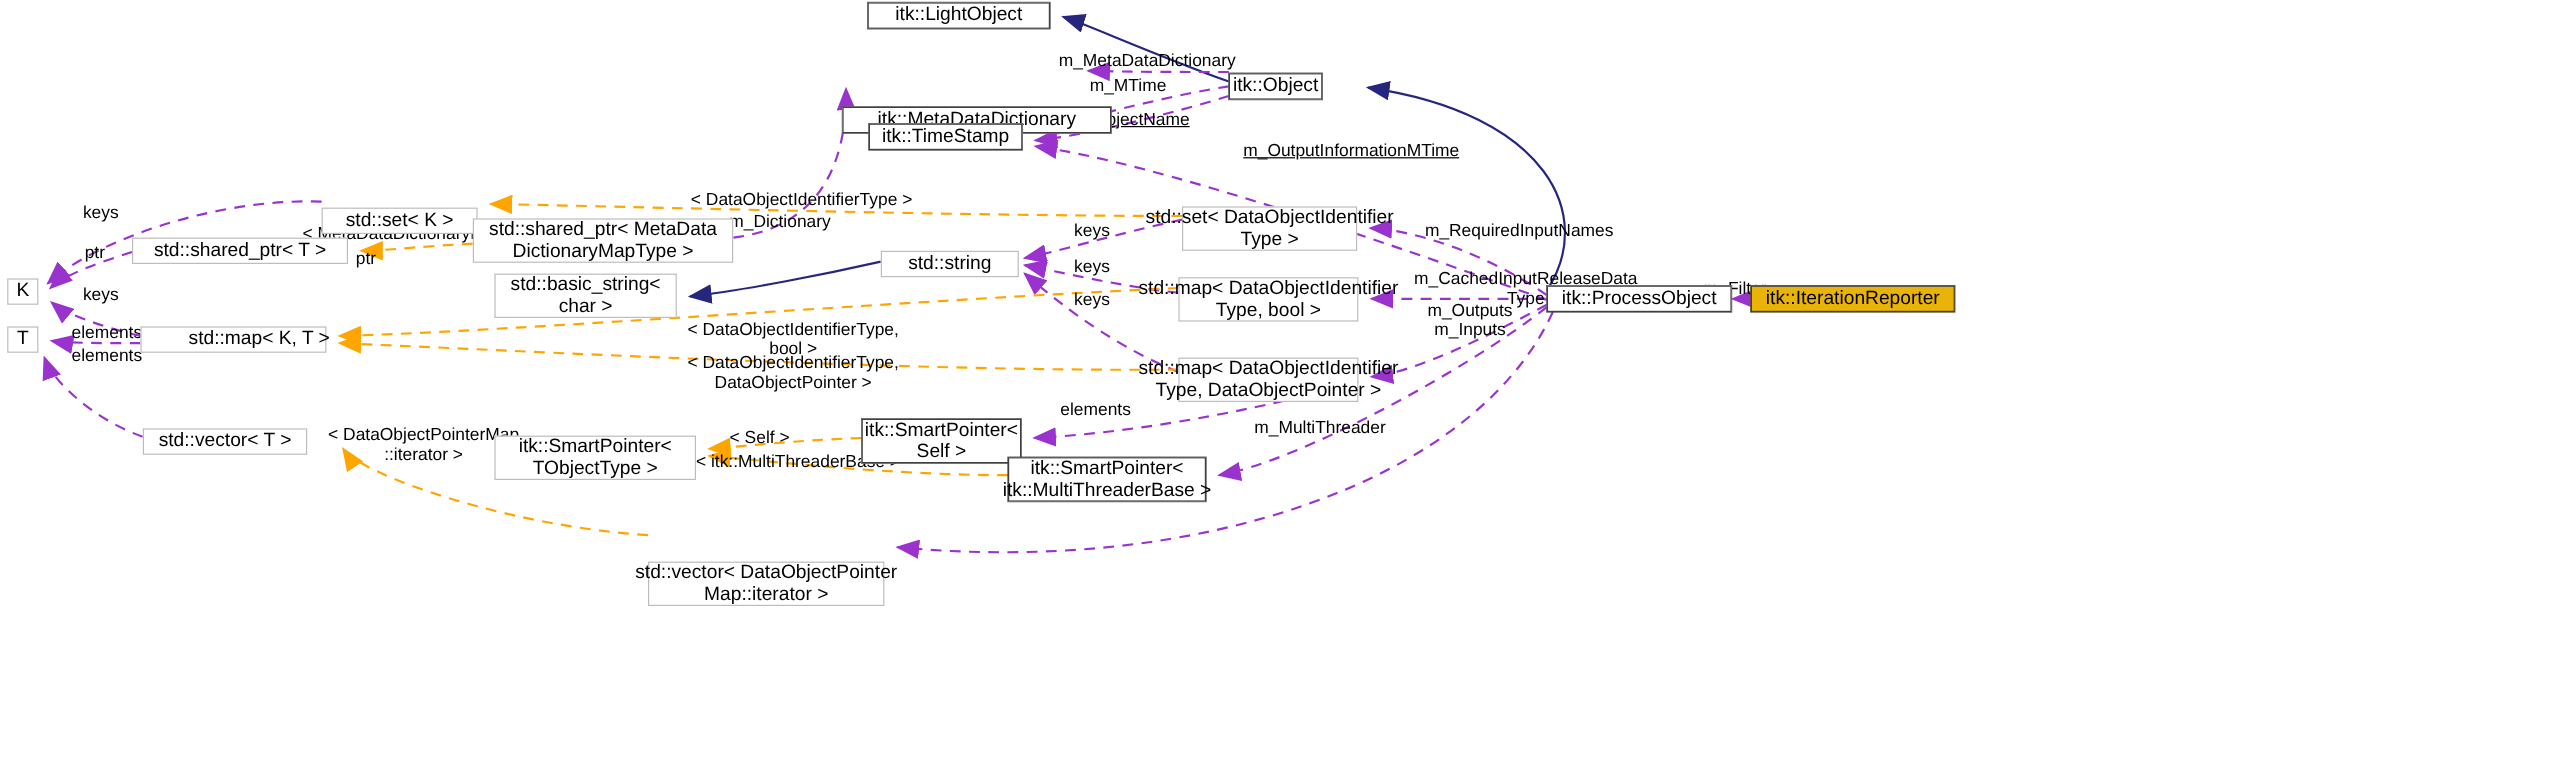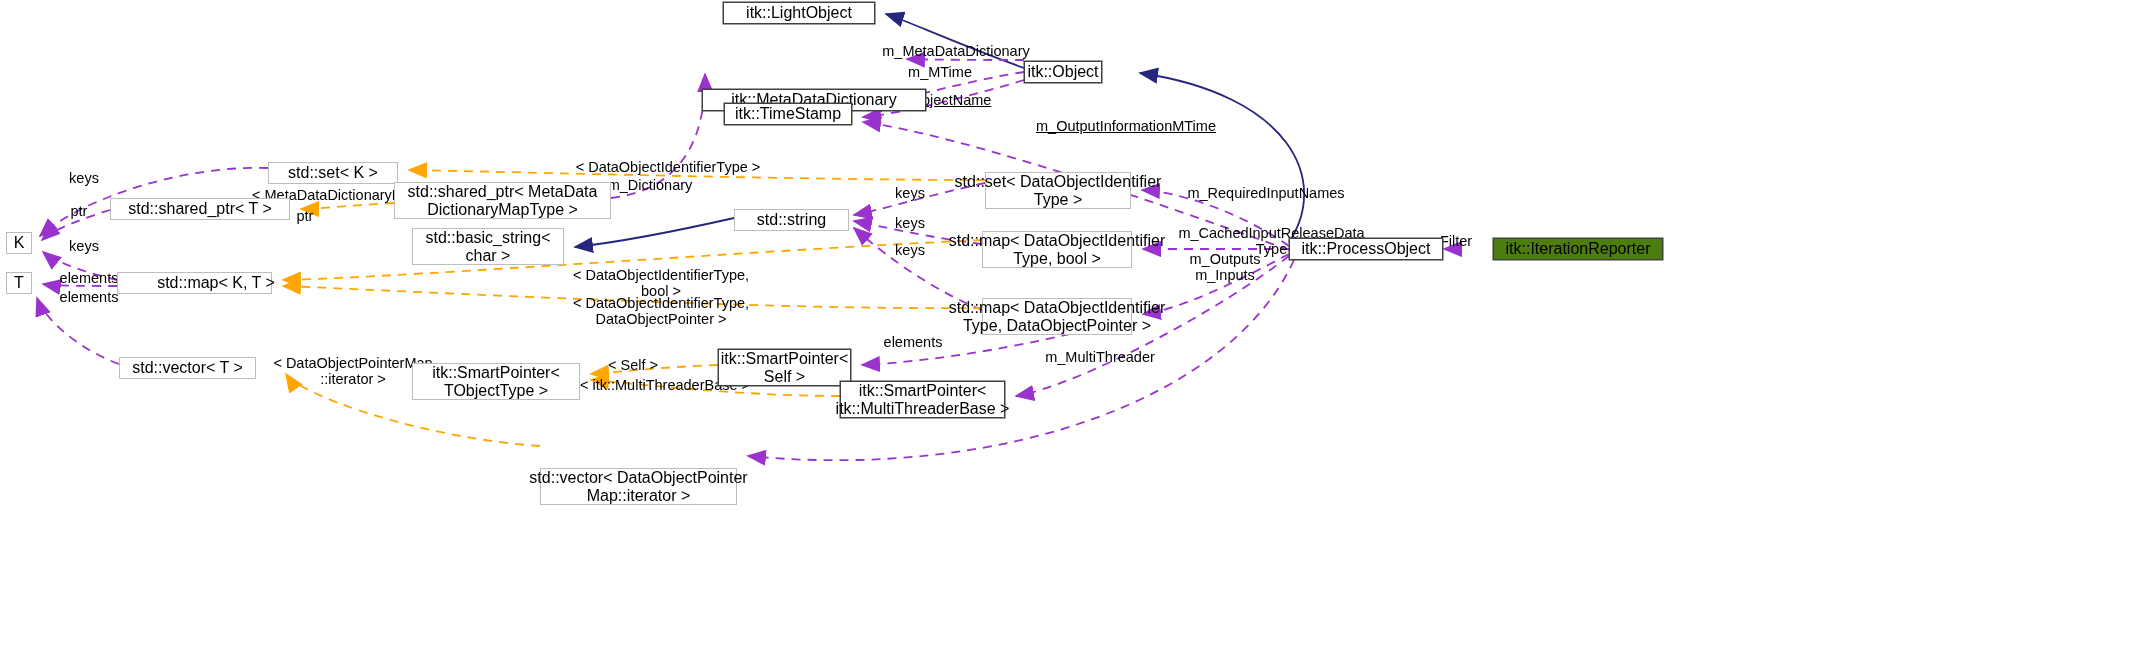--- a/index.html
+++ b/index.html
@@ -36,24 +36,23 @@
     background: #ffffff;
     border: 1px solid #bdbdbd;
     white-space: pre;
     z-index: 5;
   }
   .node.cls {
     border: 1px solid #404040;
     box-shadow: 0 0 0 0.5px #404040;
   }
   .node.highlight {
-    background: #4d7c0f;
+    background: #eab308;
     border: 1px solid #404040;
     box-shadow: 0 0 0 0.5px #404040;
-    margin-left: 34px;
   }
   .edge-label {
     position: absolute;
     font-size: 14.5px;
     line-height: 1.12;
     color: #000000;
     text-align: center;
     white-space: pre;
     background: transparent;
     z-index: 4;
@@ -156,21 +155,21 @@
   </div>
 
   <div class="node cls" style="left:724px;top:103px;width:128px;height:22px;">
     <span>itk::TimeStamp</span>
   </div>
 
   <div class="node cls" style="left:1024px;top:61px;width:78px;height:22px;">
     <span>itk::Object</span>
   </div>
 
-  <div class="node" style="left:268px;top:162px;width:130px;height:22px;">
+  <div class="node" style="left:268px;top:173px;width:130px;height:22px;">
     <span>std::set&lt; K &gt;</span>
   </div>
 
   <div class="node" style="left:110px;top:198px;width:180px;height:22px;">
     <span>std::shared_ptr&lt; T &gt;</span>
   </div>
 
   <div class="node" style="left:394px;top:182px;width:217px;height:37px;">
     <span>std::shared_ptr&lt; MetaData
 DictionaryMapType &gt;</span>

